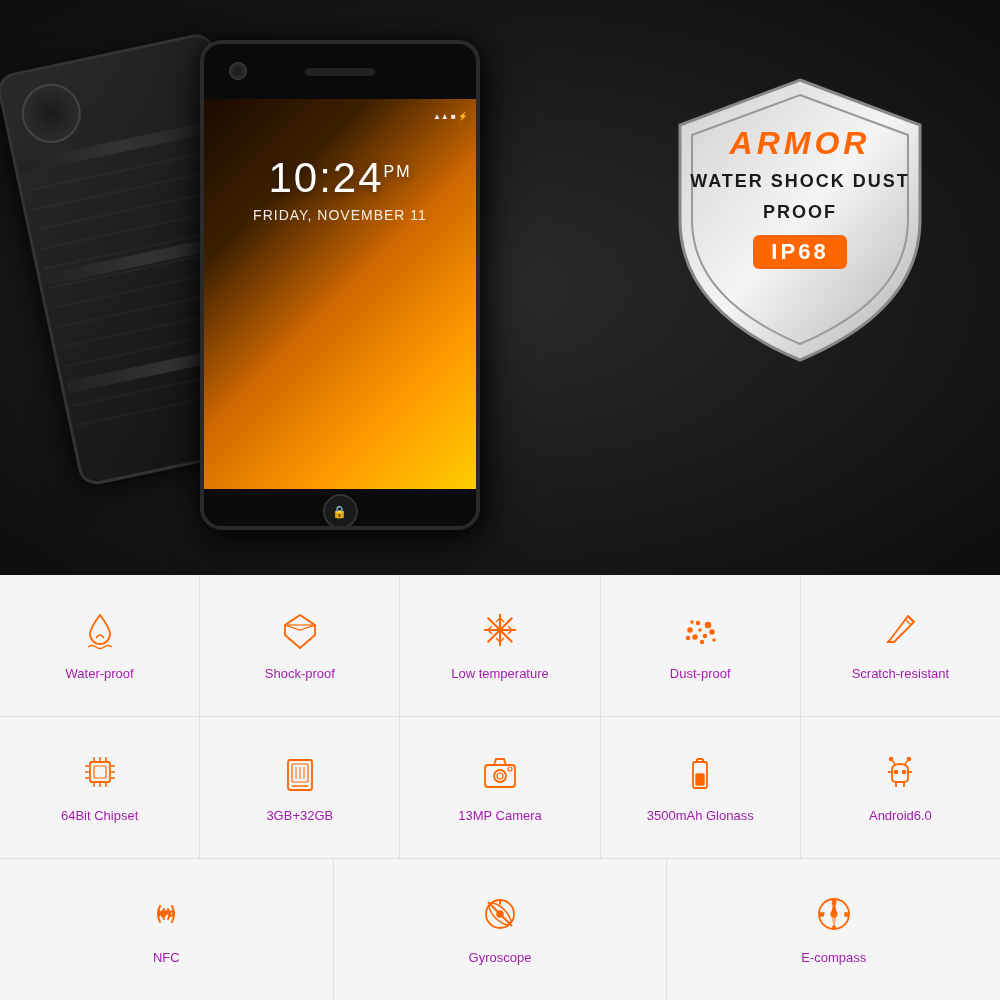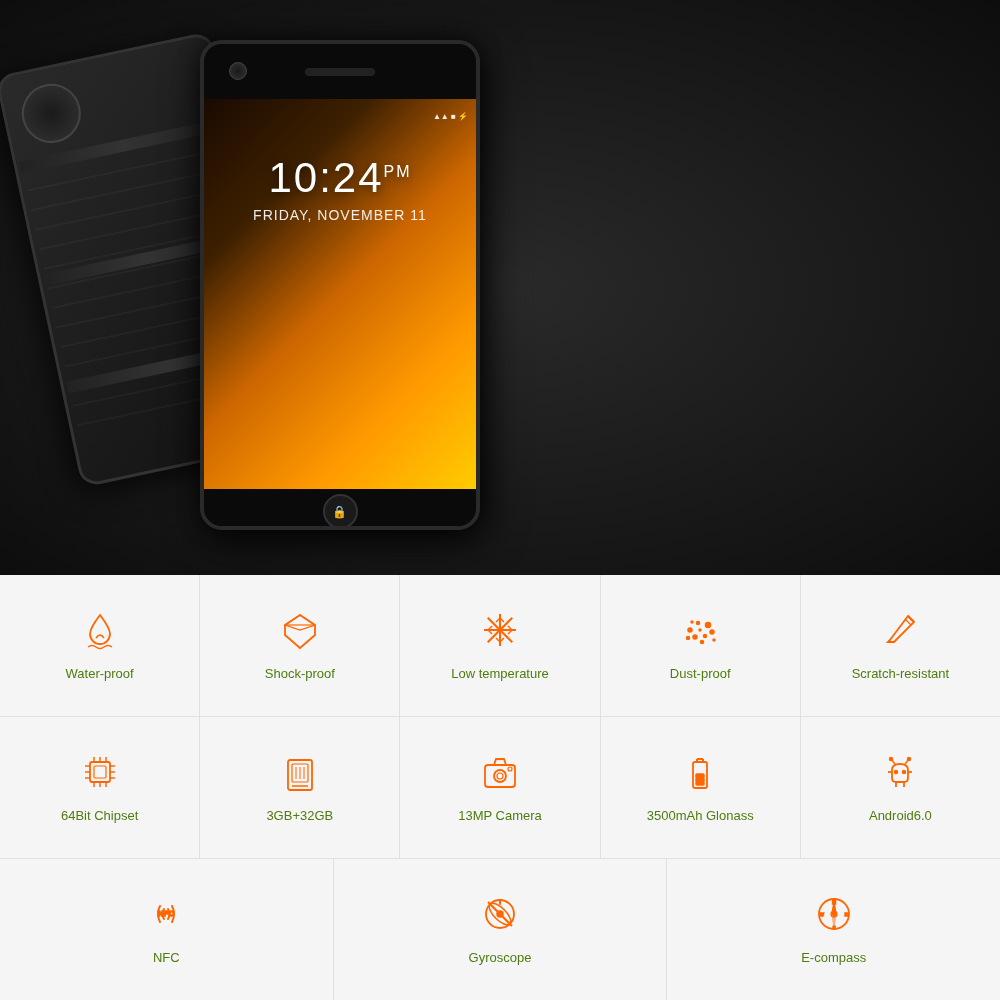--- a/index.html
+++ b/index.html
@@ -289,21 +289,21 @@
     .feature-icon svg {
       width: 40px;
       height: 40px;
       fill: none;
       stroke: #ff6600;
       stroke-width: 1.5;
     }
 
     .feature-label {
       font-size: 13px;
-      color: #4d7c0f;
+      color: #a21caf;
       text-align: center;
       font-weight: 400;
     }
   </style>
 </head>
 <body>
 
 <div class="hero">
   <div class="phones-container">
 
@@ -326,20 +326,43 @@
           <span>10:24</span><span class="phone-time-pm">PM</span>
         </div>
         <div class="phone-date">FRIDAY, NOVEMBER 11</div>
       </div>
       <div class="phone-front-bottom">
         <div class="phone-home-btn"></div>
       </div>
     </div>
   </div>
 
+  <div class="shield-container">
+    <div class="shield">
+      <svg viewBox="0 0 280 300" xmlns="http://www.w3.org/2000/svg">
+
+        <defs>
+          <linearGradient id="shieldGrad" x1="0%" y1="0%" x2="100%" y2="100%">
+            <stop offset="0%" style="stop-color:#d0d0d0;stop-opacity:1"></stop>
+            <stop offset="50%" style="stop-color:#f5f5f5;stop-opacity:1"></stop>
+            <stop offset="100%" style="stop-color:#b0b0b0;stop-opacity:1"></stop>
+          </linearGradient>
+        </defs>
+        <path d="M140 10 L260 55 L260 150 Q260 240 140 290 Q20 240 20 150 L20 55 Z" fill="url(#shieldGrad)" stroke="#888" stroke-width="3"></path>
+
+        <path d="M140 25 L248 65 L248 150 Q248 228 140 274 Q32 228 32 150 L32 65 Z" fill="none" stroke="#999" stroke-width="2" stroke-dasharray="0"></path>
+      </svg>
+      <div class="shield-text">
+        <div class="shield-brand">ARMOR</div>
+        <div class="shield-subtitle">WATER SHOCK DUST</div>
+        <div class="shield-subtitle">PROOF</div>
+        <div class="shield-badge">IP68</div>
+      </div>
+    </div>
+  </div>
 </div>
 
 <div class="features-section">
 
   <div class="features-row">
 
     <div class="feature-item">
       <div class="feature-icon">
         
         <svg viewBox="0 0 40 40" fill="none" xmlns="http://www.w3.org/2000/svg">

